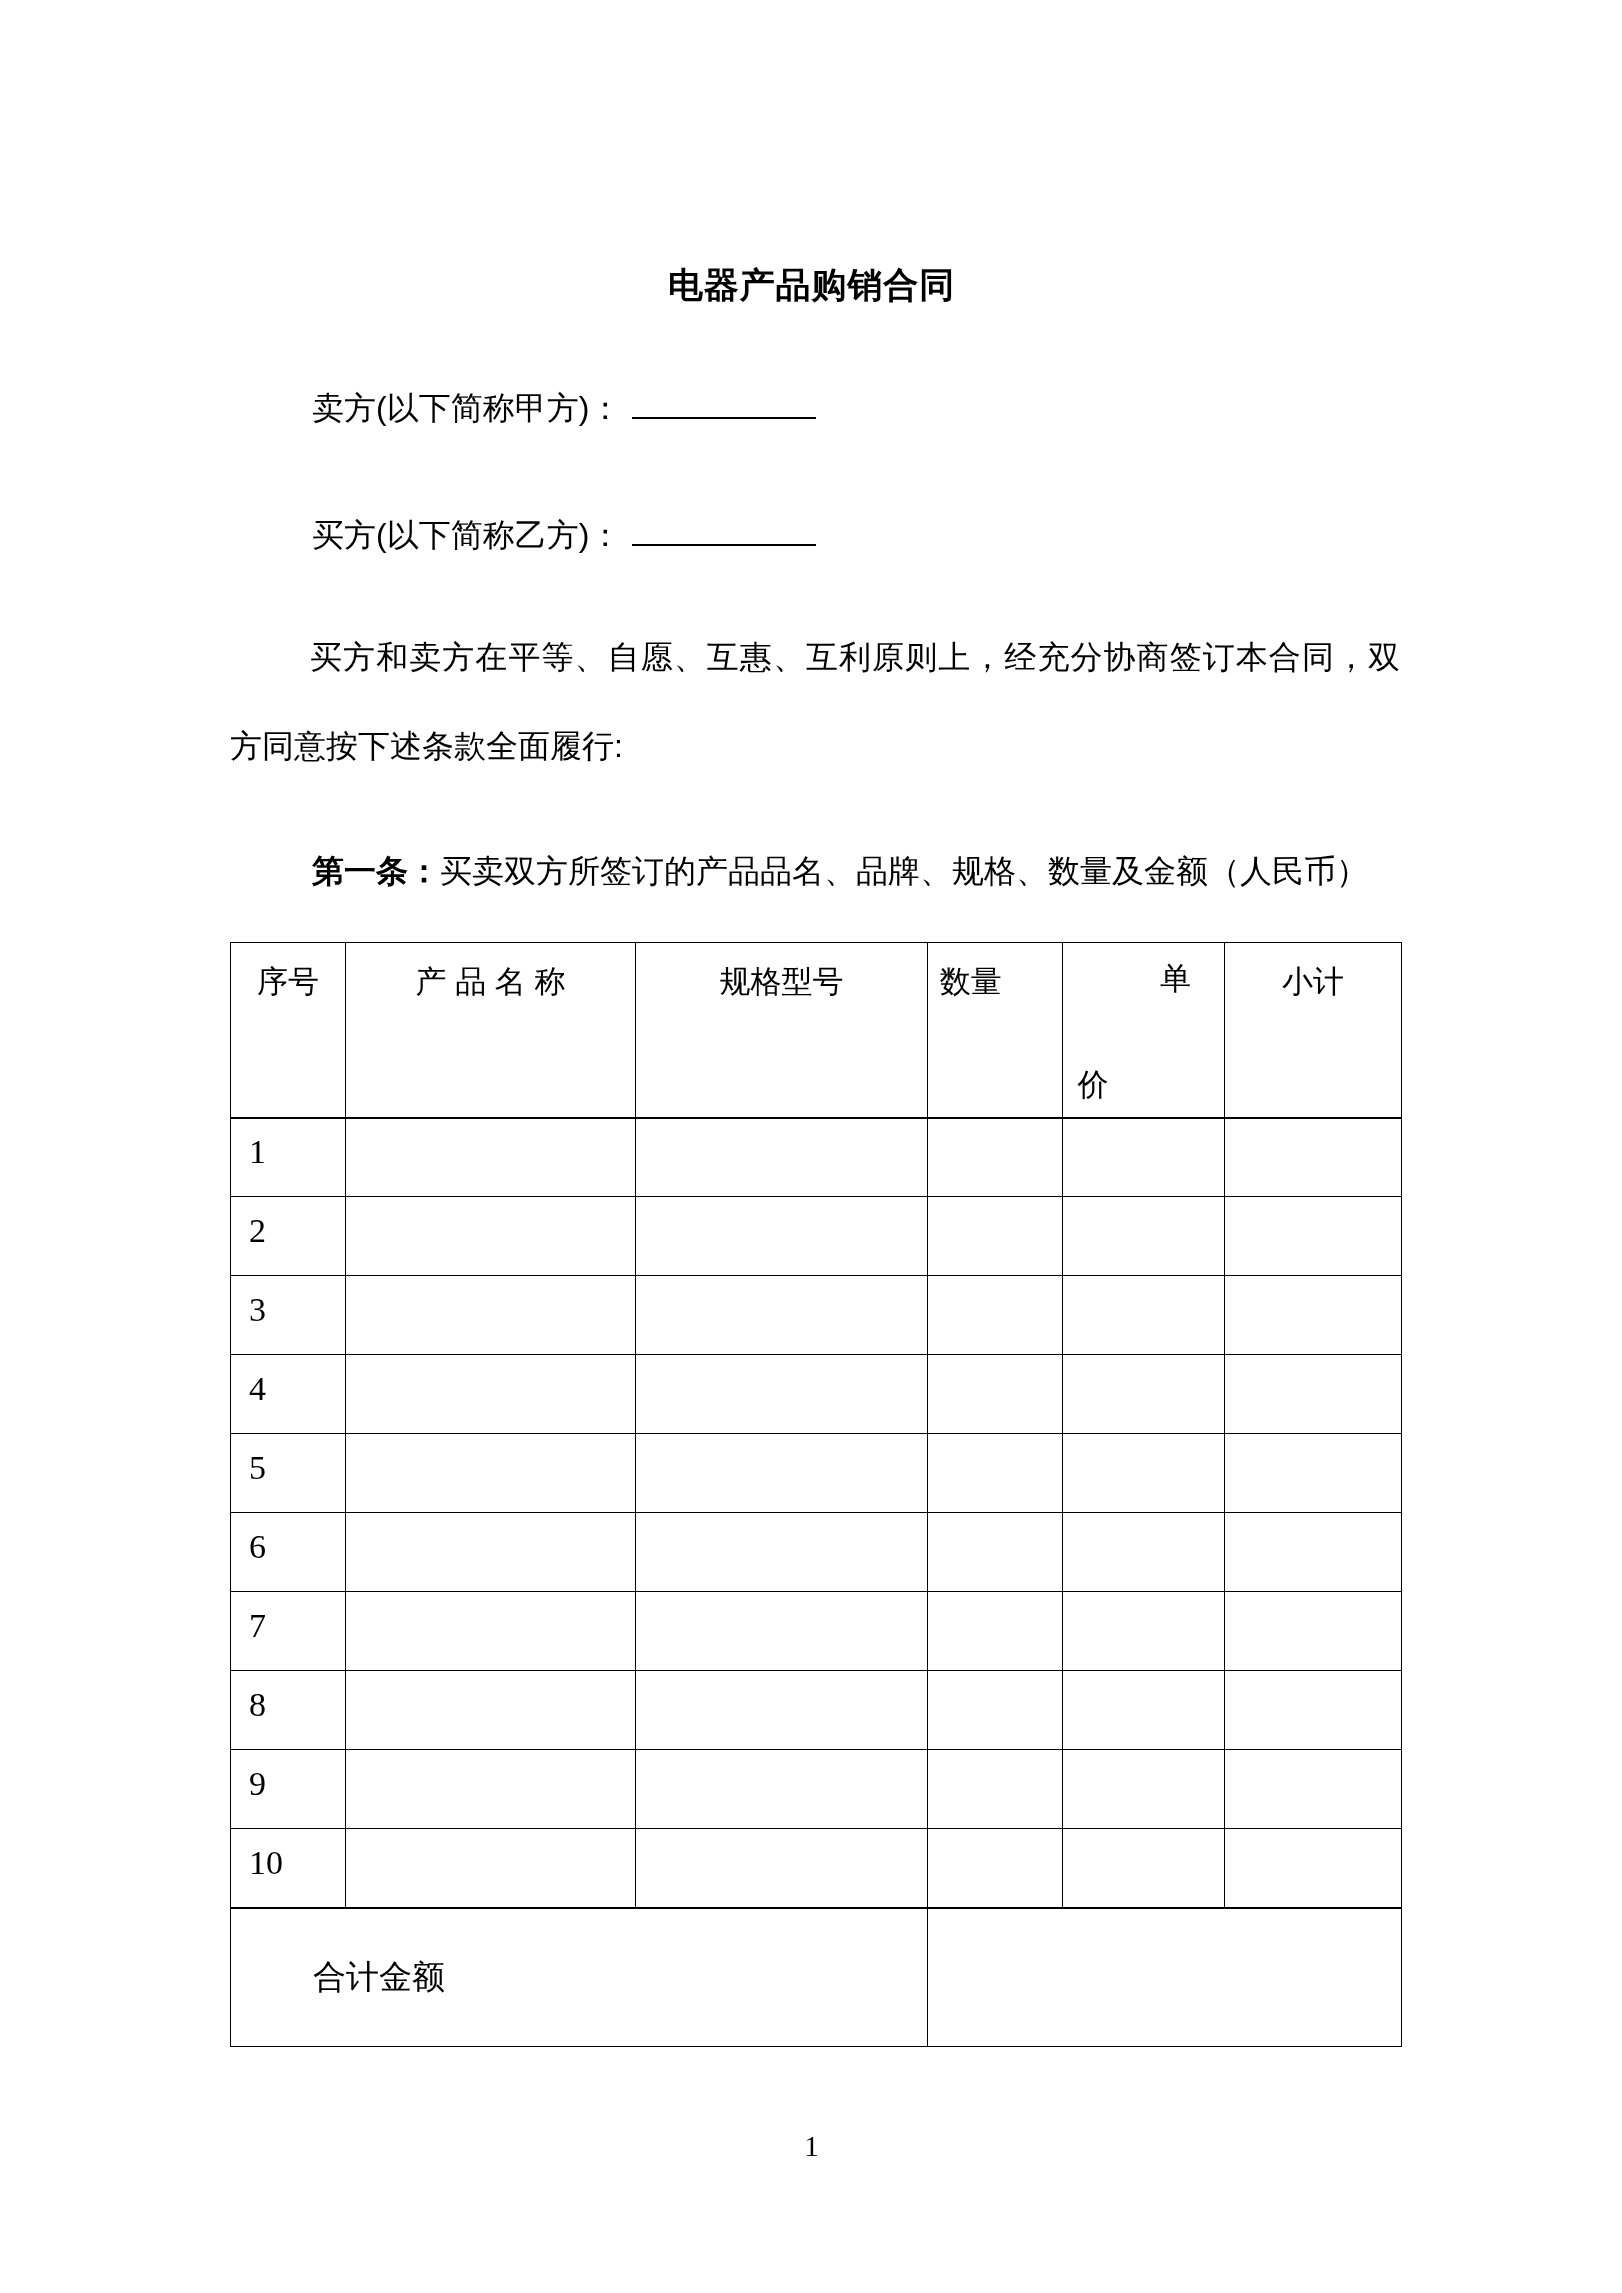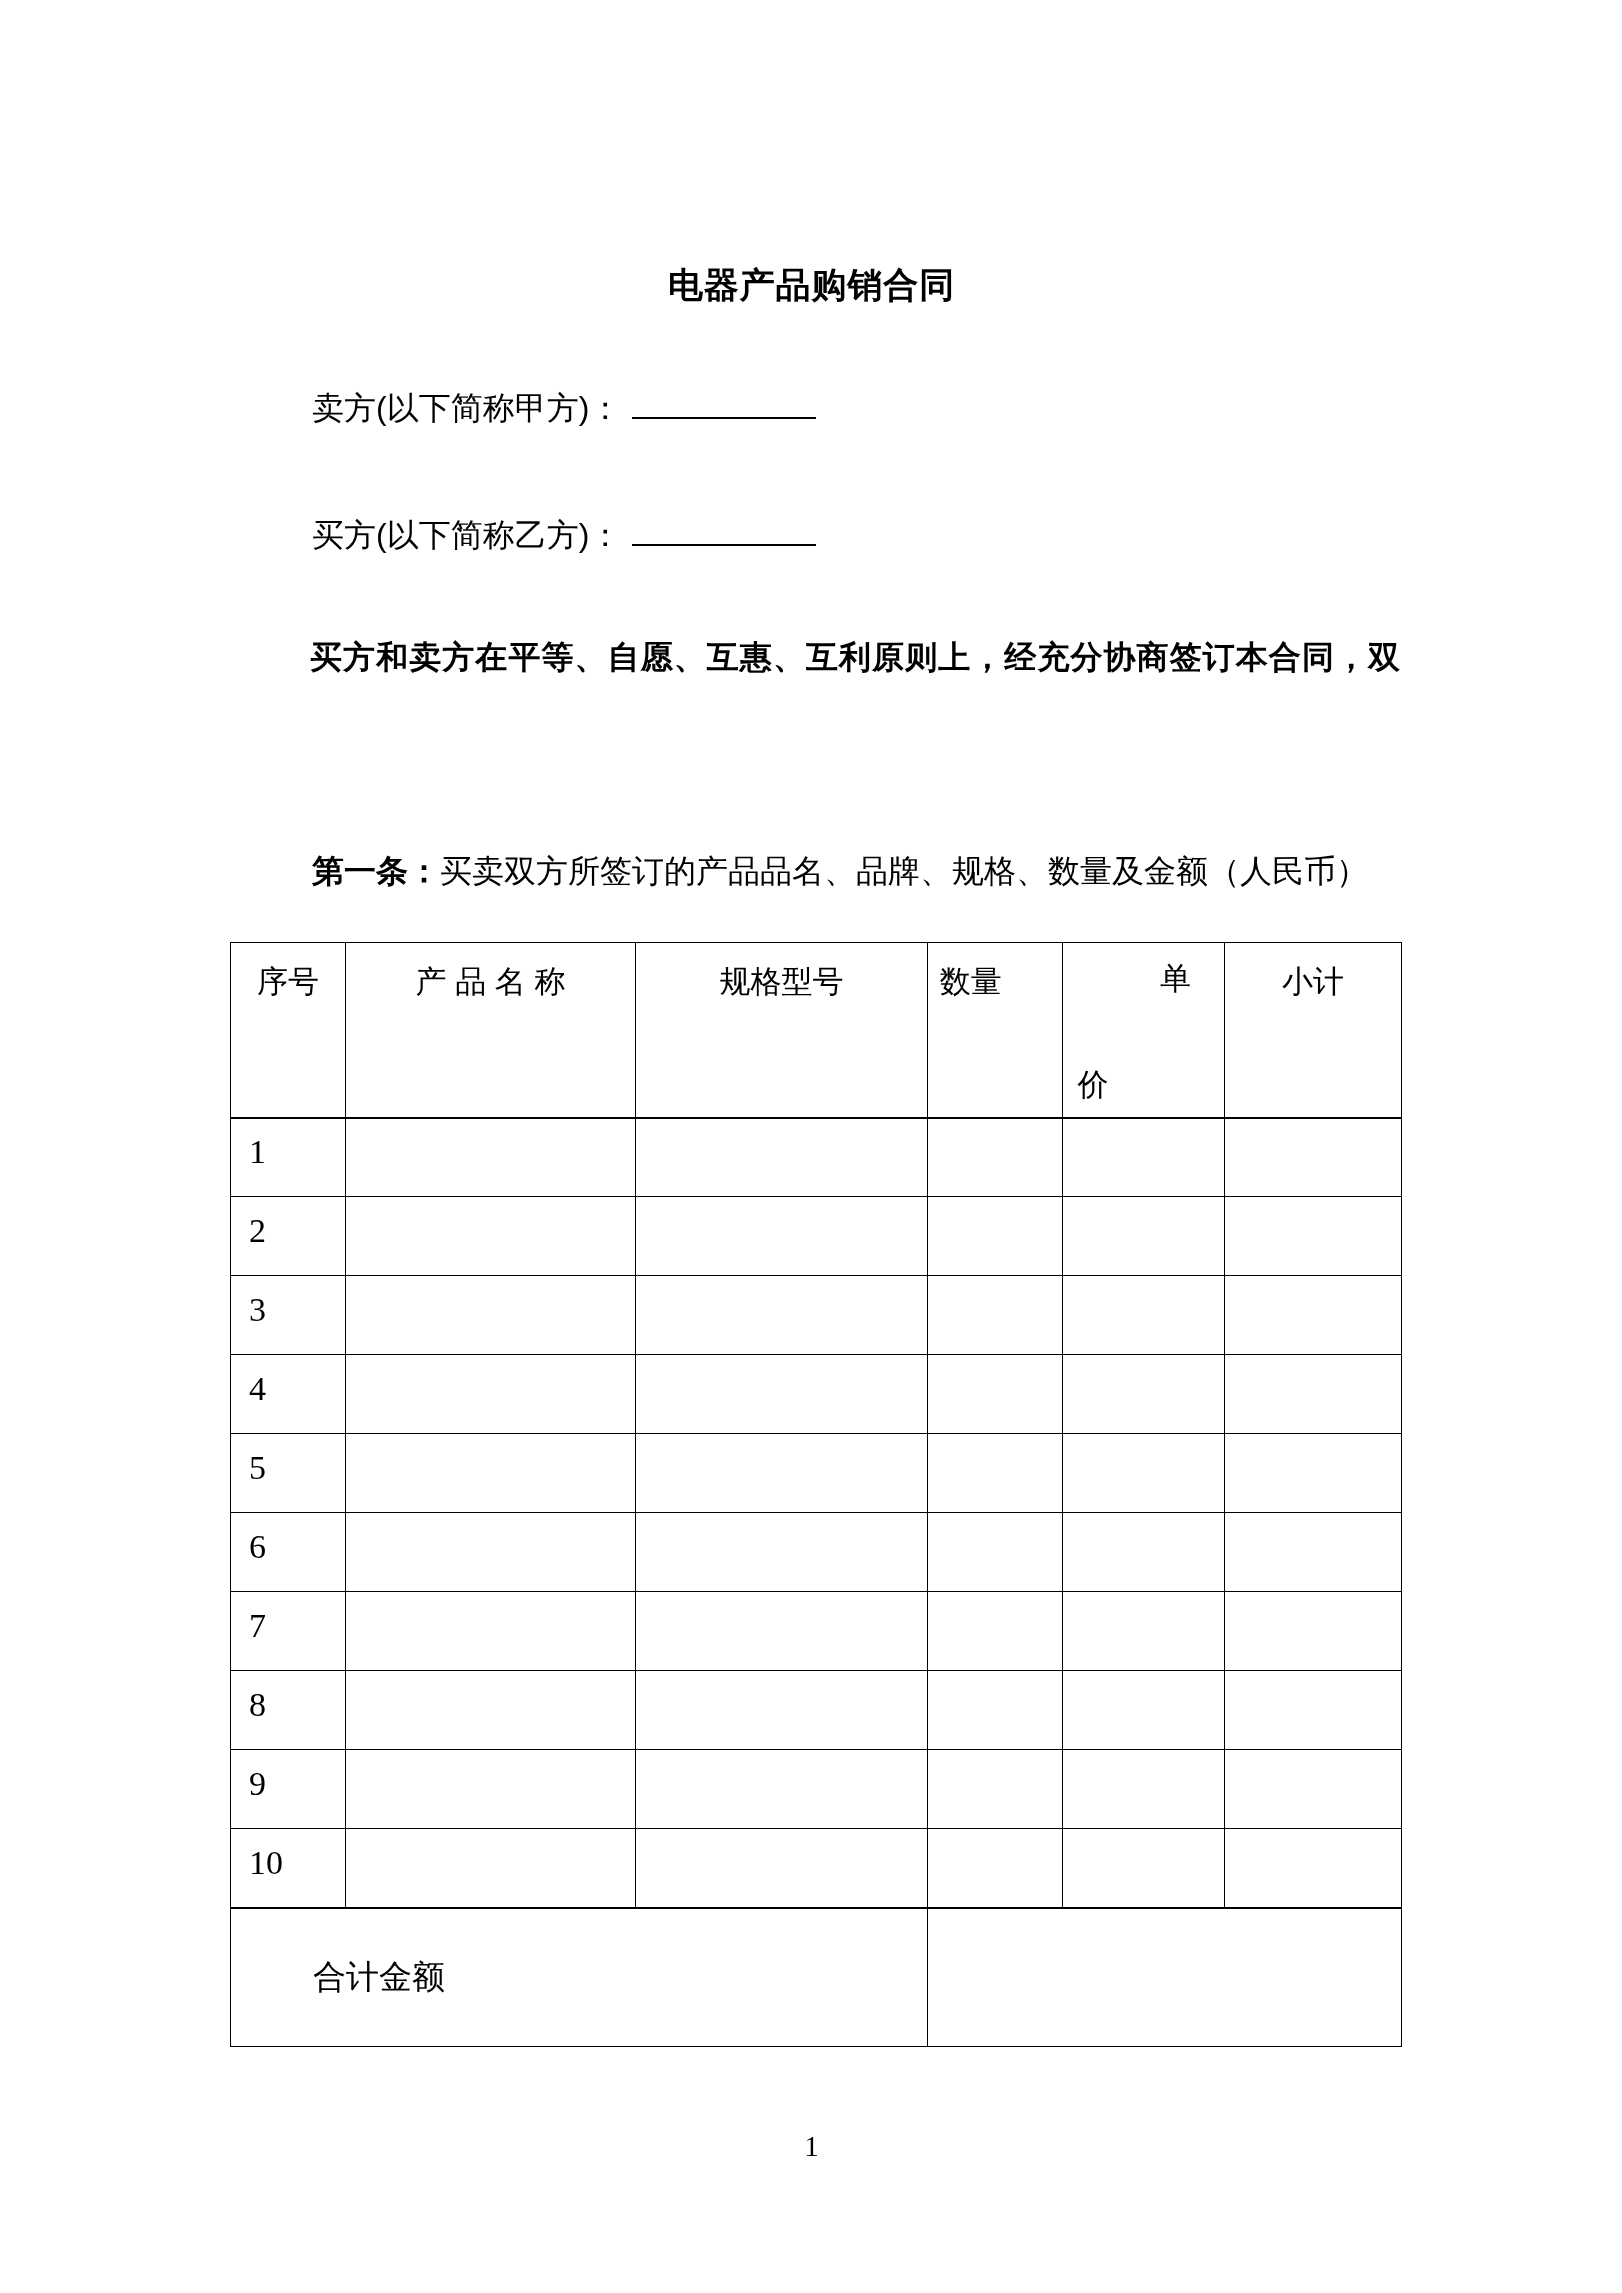--- a/index.html
+++ b/index.html
@@ -30,21 +30,21 @@
     width: 184px; height: 35px;
     margin-left: 11px;
     border-bottom: 2.7px solid #000;
     vertical-align: baseline;
   }
 
   .preamble-1 {
     position: absolute; left: 230px; width: 1170px; top: 636px;
     font-size: 32px; line-height: 42px;
     text-indent: 80px;
-    text-align: justify; text-align-last: justify; font-weight: bold;
+    text-align: justify; text-align-last: justify;
   }
   .preamble-2 {
     position: absolute; left: 230px; width: 1170px; top: 725px;
     font-size: 32px; line-height: 42px;
   }
 
   .clause-heading {
     position: absolute; left: 230px; width: 1273px;
     font-size: 32px; line-height: 42px;
     text-indent: 82px; white-space: nowrap;
@@ -108,20 +108,21 @@
 
   <div class="content-line party-line" style="top: 509px;">
     <span>买方(以下简称乙方)：</span><span class="blank"></span>
   </div>
 
   <div class="content-line party-line" style="top: 382px;">
     <span>卖方(以下简称甲方)：</span><span class="blank"></span>
   </div>
 
   <div class="preamble-1">买方和卖方在平等、自愿、互惠、互利原则上，经充分协商签订本合同，双</div>
+  <div class="preamble-2">方同意按下述条款全面履行:</div>
 
   <div class="clause-heading clause-1">
     <span class="clause-label">第一条：</span><span>买卖双方所签订的产品品名、品牌、规格、数量及金额（人民币）</span>
   </div>
 
   <table class="products">
     <colgroup>
       <col style="width:115px">
         <col style="width:290px">
         <col style="width:292px">

